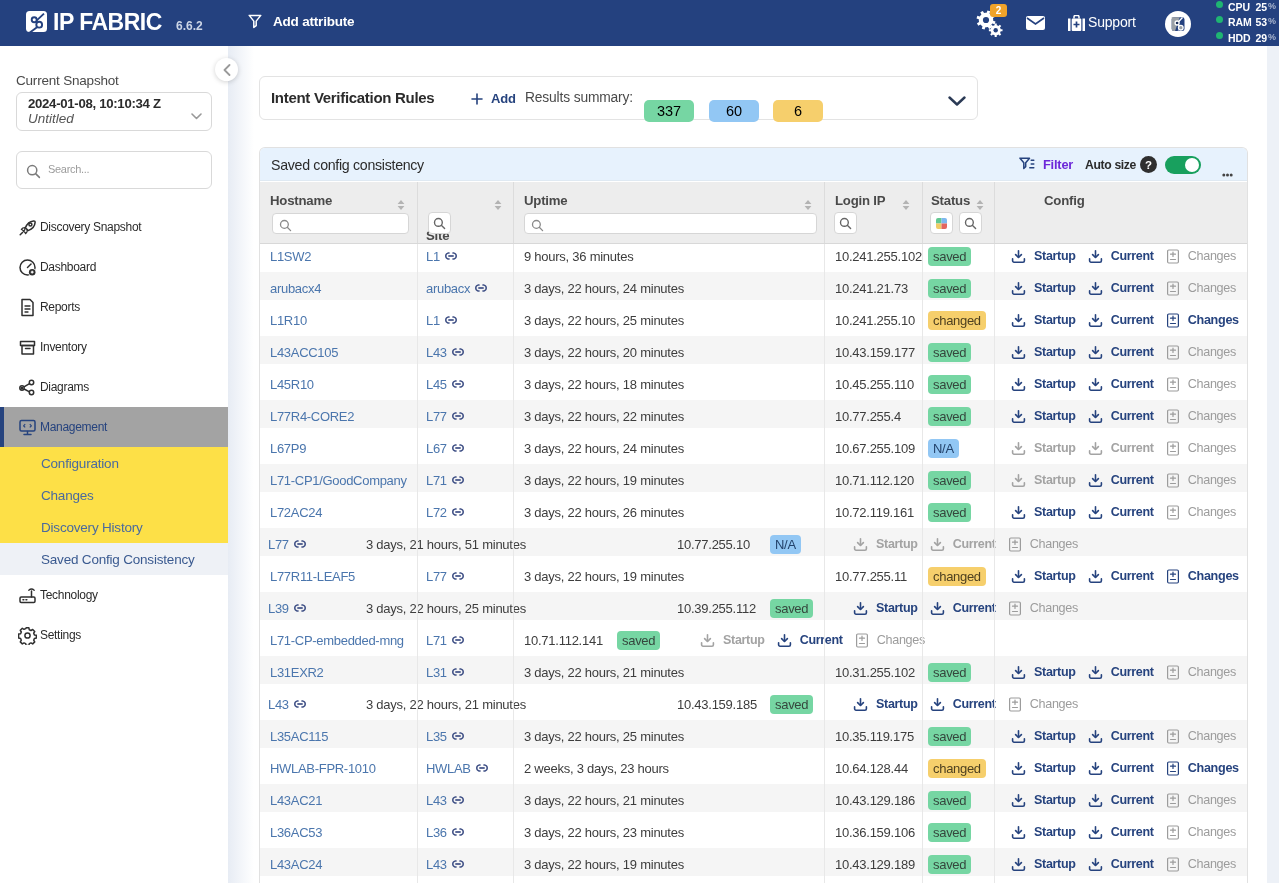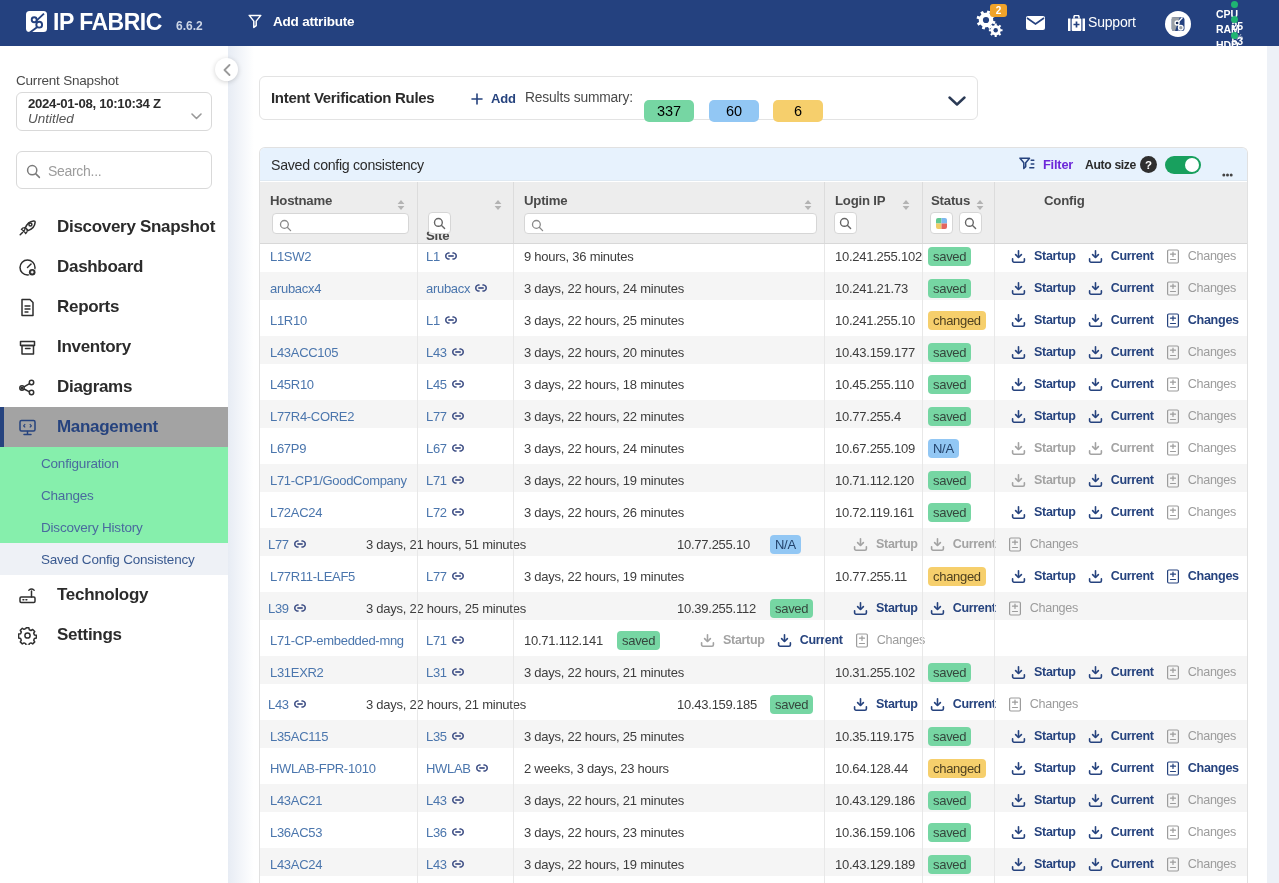--- a/index.html
+++ b/index.html
@@ -4,43 +4,43 @@
 html,body{width:1279px;height:883px;overflow:hidden;font-family:"Liberation Sans",sans-serif;background:#fff;}
 .abs{position:absolute;}
 
 #hdr{position:absolute;left:0;top:0;width:1279px;height:46px;background:#24417f;color:#fff;}
 #logo{position:absolute;left:26px;top:11px;width:21px;height:21px;}
 #logotxt{position:absolute;left:53px;top:9px;font-size:23px;font-weight:800;letter-spacing:-0.5px;color:#fff;}
 #logover{position:absolute;left:176px;top:19px;font-size:12px;font-weight:700;color:#ccd5e6;}
 #addattr{position:absolute;left:248px;top:14px;color:#fff;font-size:13.5px;letter-spacing:-0.2px;font-weight:700;display:flex;align-items:center;gap:11px;}
 .hic{position:absolute;top:0;height:46px;display:flex;align-items:center;}
 #stats{position:absolute;left:1216px;top:1px;font-size:10.5px;letter-spacing:-0.1px;font-weight:700;color:#fff;}
-.srow{display:flex;align-items:flex-end;height:15.3px;flex-direction:column;}
+.srow{display:flex;align-items:flex-start;height:15.3px;}
 .sdot{width:7px;height:7px;border-radius:50%;background:#1fb572;margin-right:5px;flex:none;}
 .slab{width:27px;}
 .sval{width:12px;text-align:right;}
 .spct{color:#aab6cf;font-size:9px;margin-left:1px;font-weight:700;}
 
 #side{position:absolute;left:0;top:46px;width:228px;height:837px;background:#fff;z-index:5;}
 #collapse{position:absolute;left:215px;top:12px;width:23px;height:23px;border-radius:50%;background:#fff;box-shadow:0 1px 5px rgba(0,0,0,.18);z-index:6;display:flex;align-items:center;justify-content:center;color:#9a9a9a;}
 #cslab{position:absolute;left:16px;top:27px;font-size:13.5px;letter-spacing:-0.2px;color:#4a4a4a;}
 #snapsel{position:absolute;left:16px;top:46px;width:196px;height:39px;border:1px solid #d9d9d9;border-radius:6px;background:#fff;}
 #snapsel .l1{position:absolute;left:11px;top:3px;font-size:13.2px;letter-spacing:-0.3px;font-weight:700;color:#2b2b2b;}
 #snapsel .l2{position:absolute;left:11px;top:18px;font-size:13.5px;font-style:italic;color:#555;}
 #snapsel .chev{position:absolute;right:9px;top:13px;color:#999;}
 #sbox{position:absolute;left:16px;top:105px;width:196px;height:38px;border:1px solid #d9d9d9;border-radius:6px;background:#fff;}
 #sbox .mag{position:absolute;left:9px;top:12px;}
-#sbox .ph{position:absolute;left:31px;top:11px;font-size:14px;letter-spacing:-0.3px;color:#9c9c9c;}
+#sbox .ph{position:absolute;left:31px;top:11px;font-size:11px;letter-spacing:-0.3px;color:#9c9c9c;}
 .mi{position:absolute;left:0;width:228px;height:40px;display:flex;align-items:center;}
 .mi .ic{width:20px;height:20px;margin-left:17px;flex:none;display:flex;align-items:center;justify-content:center;}
-.mi .tx{margin-left:20px;font-size:17px;letter-spacing:-0.3px;font-weight:700;color:#2b2b2b;}
+.mi .tx{margin-left:3px;font-size:12px;letter-spacing:-0.3px;font-weight:400;color:#2b2b2b;}
 .mi.act{background:#a3a3a3;}
 .mi.act .tx{color:#26437e;}
 .mibar{position:absolute;left:0;top:361px;width:4px;height:40px;background:#26437e;z-index:2;}
-.smi{position:absolute;left:0;width:228px;height:32px;display:flex;align-items:center;background:#86efac;}
+.smi{position:absolute;left:0;width:228px;height:32px;display:flex;align-items:center;background:#fde047;}
 .smi .tx{margin-left:41px;font-size:13.5px;letter-spacing:-0.2px;color:#4a6a9e;}
 .smi.sel{background:#eef1f6;}
 .smi.sel .tx{color:#3a5a90;}
 
 #main{position:absolute;left:228px;top:46px;width:1051px;height:837px;background:#fff;overflow:hidden;}
 #lgrad{position:absolute;left:0;top:0;width:26px;height:837px;background:linear-gradient(90deg,#e7ecf4,rgba(255,255,255,0));}
 #rstrip{position:absolute;left:1039px;top:0;width:12px;height:837px;background:#edf1f7;}
 
 #icard{position:absolute;left:31px;top:30px;width:719px;height:44px;border:1px solid #e3e3e3;border-radius:6px;background:#fff;}
 #icard .ttl{position:absolute;left:11px;top:12px;font-size:15px;letter-spacing:-0.3px;font-weight:700;color:#2b2b2b;}

